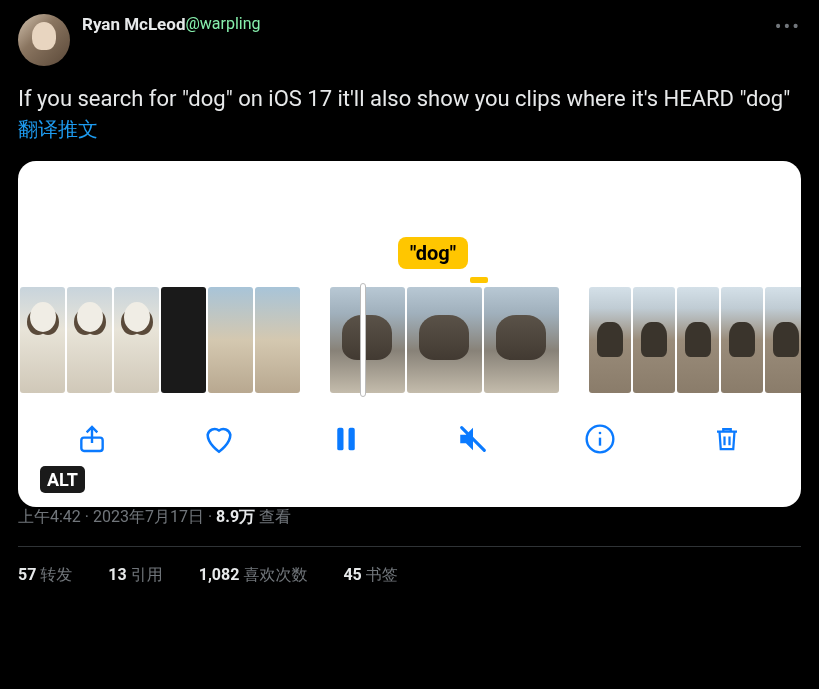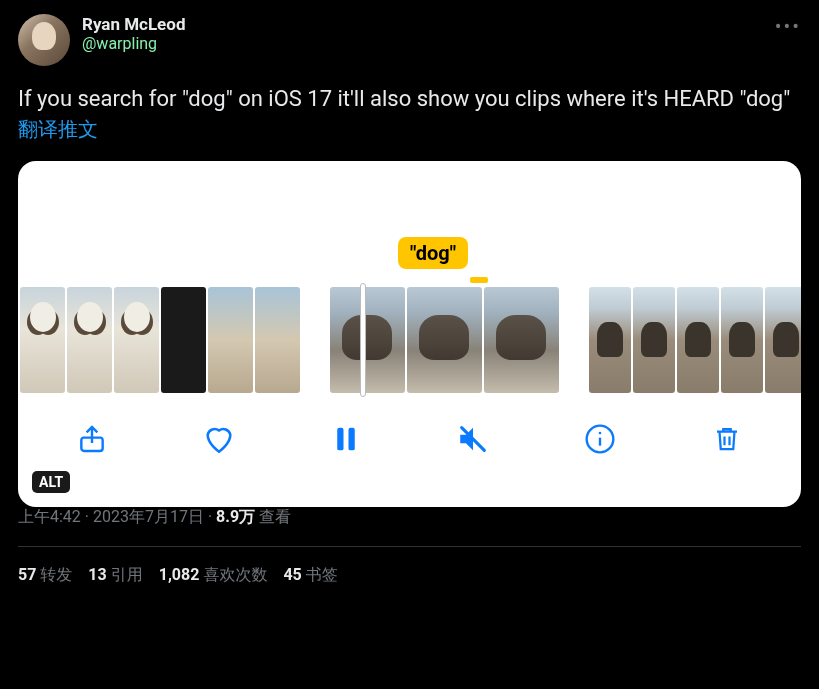--- a/index.html
+++ b/index.html
@@ -30,21 +30,21 @@
     overflow: hidden;
   }
   .avatar::after {
     content: "";
     position: absolute;
     top: 8px; left: 14px;
     width: 24px; height: 28px;
     background: #e8d5c0;
     border-radius: 50% 50% 40% 40%;
   }
-  .names { display: flex; flex-direction: column; }
+  .names { display: flex; flex-direction: row; }
   .display-name {
     font-weight: 700;
     font-size: 17px;
     color: #e7e9ea;
   }
   .handle {
     color: #86efac;
     font-size: 16px;
   }
   .more {
@@ -183,42 +183,42 @@
     color: #0a7aff;
     cursor: pointer;
     display: flex;
     align-items: center;
     justify-content: center;
     width: 40px;
     height: 40px;
   }
   .alt-badge {
     position: absolute;
-    left: 14px;
+    left: 22px;
     bottom: 14px;
     background: #1a1a1a;
     color: #fff;
     font-weight: 700;
-    font-size: 14px;
+    font-size: 18px;
     padding: 3px 7px;
     border-radius: 5px;
   }
   .meta {
     color: #71767b;
     font-size: 16px;
   }
   .meta .views-count { color: #e7e9ea; font-weight: 700; }
   .divider {
     height: 1px;
     background: #2f3336;
     margin-top: 18px;
   }
   .stats {
     display: flex;
-    gap: 16px;
+    gap: 36px;
     padding: 18px 0 0 0;
     font-size: 16px;
     color: #71767b;
   }
   .stats .num { color: #e7e9ea; font-weight: 700; margin-right: 4px; }
   .stats > div { cursor: pointer; }
 </style>
 </head>
 <body>
 

